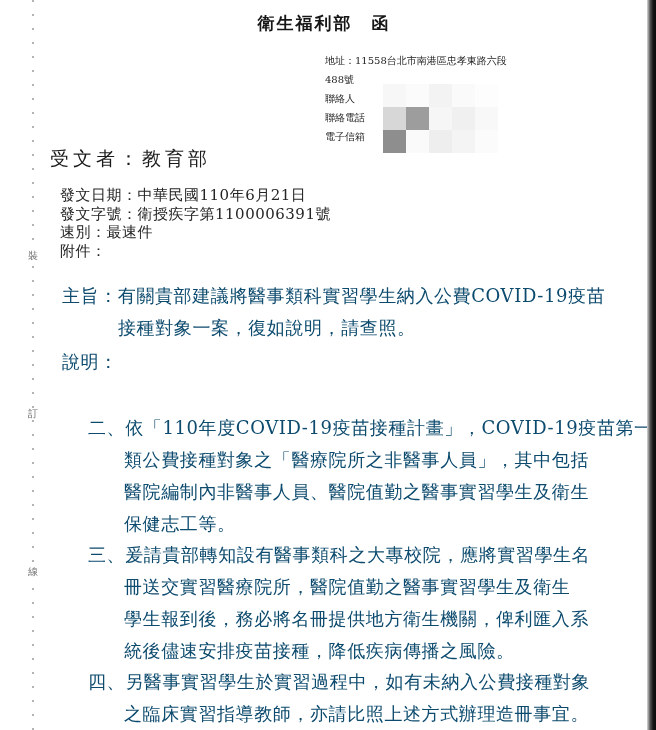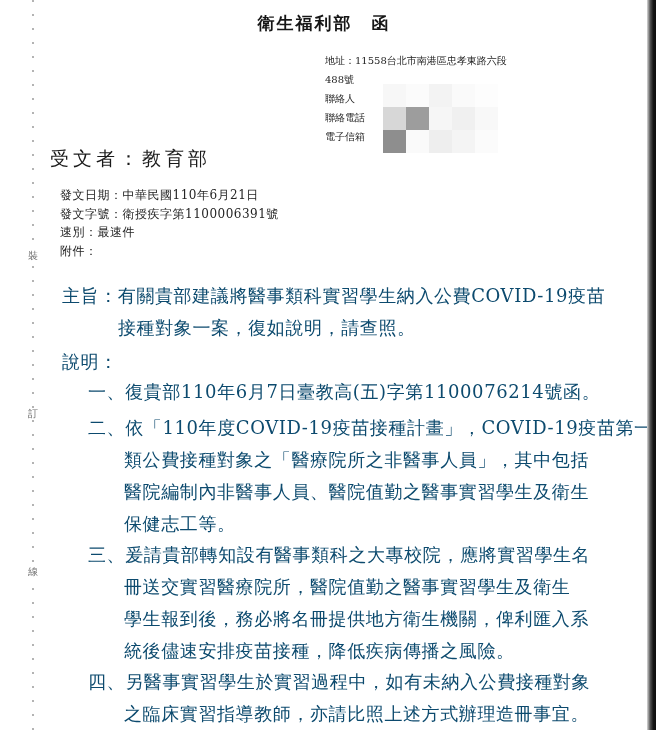--- a/index.html
+++ b/index.html
@@ -70,21 +70,21 @@
   .recipient {
     position: absolute;
     left: 50px; top: 146px;
     font-size: 19px;
     letter-spacing: 4px;
     color: #1a1a1a;
   }
   .meta-block {
     position: absolute;
     left: 60px; top: 186px;
-    font-size: 12px;
+    font-size: 15px;
     line-height: 18.6px;
     letter-spacing: .5px;
     color: #242424;
   }
   .bodyline {
     position: absolute;
     font-size: 18px;
     letter-spacing: .6px;
     white-space: nowrap;
     color: #0c4a6e;
@@ -135,21 +135,20 @@
     <div>發文字號：衛授疾字第1100006391號</div>
     <div>速別：最速件</div>
     <div>附件：</div>
   </div>
 
   <div class="bodyline" style="left:62px;  top:284px">主旨：有關貴部建議將醫事類科實習學生納入公費COVID-19疫苗</div>
   <div class="bodyline" style="left:118px; top:316px">接種對象一案，復如說明，請查照。</div>
 
   <div class="bodyline" style="left:62px;  top:350px">說明：</div>
 
-  <div class="bodyline" style="left:88px;  top:380px">一、復貴部110年6月7日臺教高(五)字第1100076214號函。</div>
 
   <div class="bodyline" style="left:88px;  top:416px">二、依「110年度COVID-19疫苗接種計畫」，COVID-19疫苗第一</div>
   <div class="bodyline" style="left:124px; top:448px">類公費接種對象之「醫療院所之非醫事人員」，其中包括</div>
   <div class="bodyline" style="left:124px; top:480px">醫院編制內非醫事人員、醫院值勤之醫事實習學生及衛生</div>
   <div class="bodyline" style="left:124px; top:512px">保健志工等。</div>
 
   <div class="bodyline" style="left:88px;  top:543px">三、爰請貴部轉知設有醫事類科之大專校院，應將實習學生名</div>
   <div class="bodyline" style="left:124px; top:575px">冊送交實習醫療院所，醫院值勤之醫事實習學生及衛生</div>
   <div class="bodyline" style="left:124px; top:607px">學生報到後，務必將名冊提供地方衛生機關，俾利匯入系</div>
   <div class="bodyline" style="left:124px; top:639px">統後儘速安排疫苗接種，降低疾病傳播之風險。</div>

